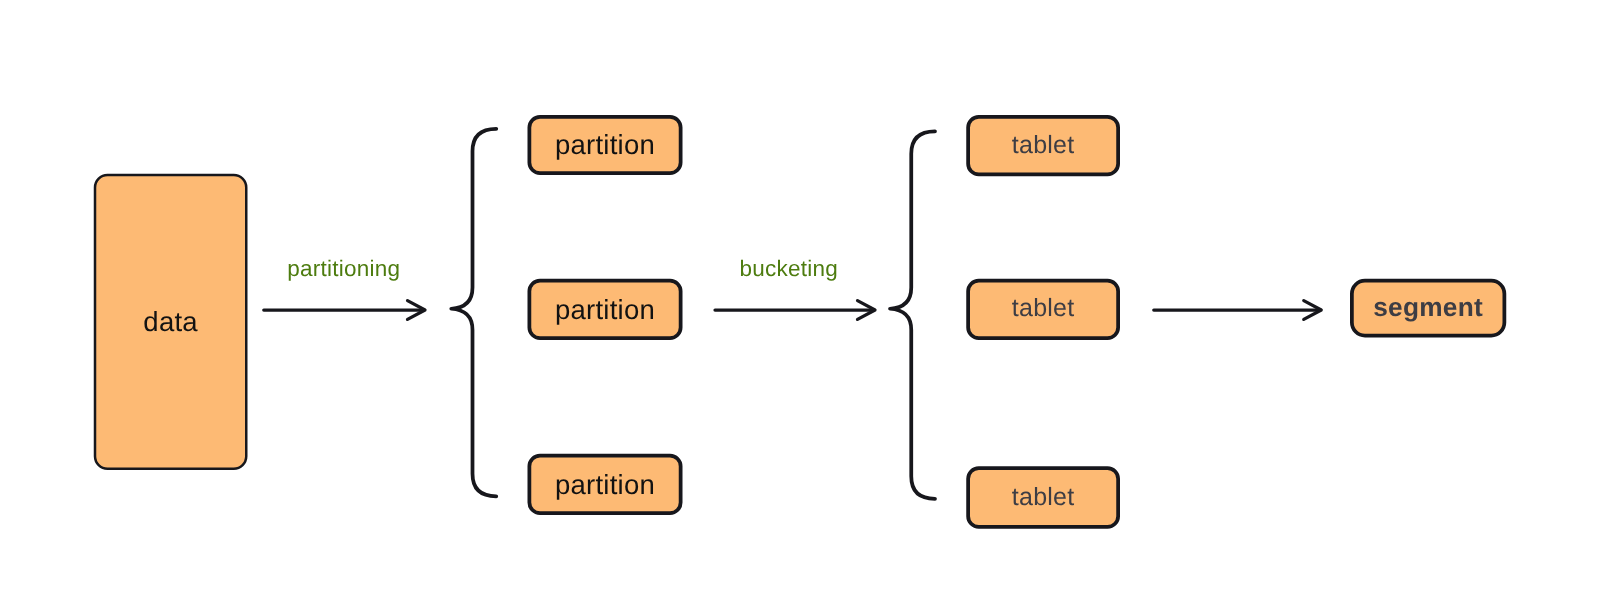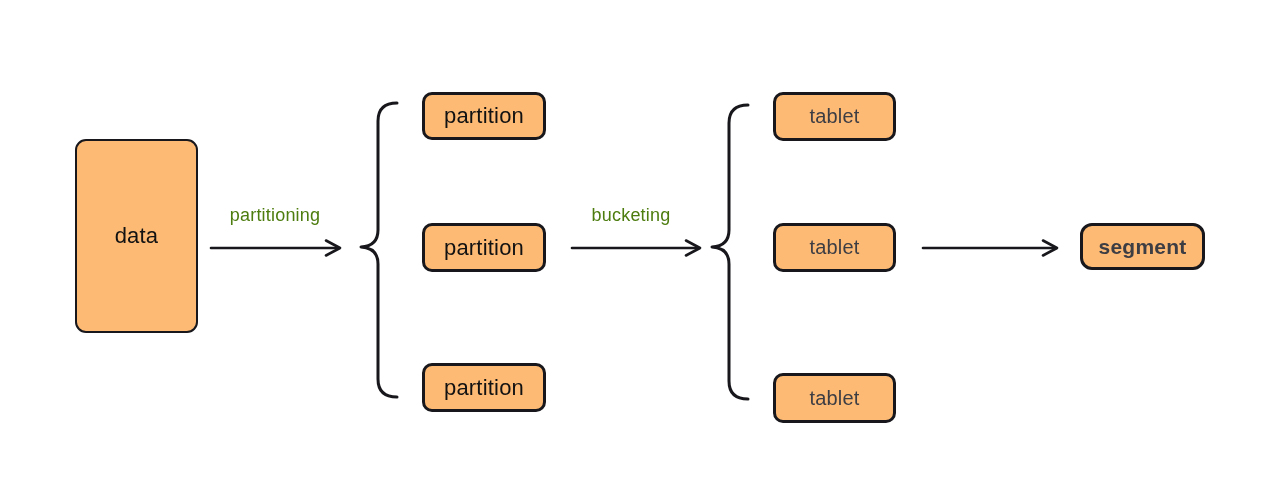--- a/index.html
+++ b/index.html
@@ -77,21 +77,21 @@
     </g>
 
     <path d="M 748 105 Q 729 105 729 123 L 729 230 Q 729 246 712 247 Q 729 248 729 264 L 729 381 Q 729 399 748 399" stroke="#17171c" stroke-width="3" fill="none" stroke-linecap="round" stroke-linejoin="round"></path>
 
     <g stroke="#17171c" stroke-width="2.6" fill="none" stroke-linecap="round" stroke-linejoin="round">
       <line x1="923" y1="248" x2="1054" y2="248"></line>
       <path d="M 1043 240.5 L 1057 248 L 1043 255.5"></path>
     </g>
   </svg>
 
-  <div class="node big" style="left:75px; top:139px; width:123px; height:194px;">data</div>
+  <div class="node big" style="left:75px; top:139px; width:123px; height:237px;">data</div>
 
   <div class="edge-label" style="left:275px; top:205px;">partitioning</div>
 
   <div class="node" style="left:422px; top:92px; width:124px; height:48px;">partition</div>
   <div class="node" style="left:422px; top:223px; width:124px; height:49px;">partition</div>
   <div class="node" style="left:422px; top:363px; width:124px; height:49px;">partition</div>
 
   <div class="edge-label" style="left:631px; top:205px;">bucketing</div>
 
   <div class="node right-side" style="left:773px; top:92px; width:123px; height:49px;">tablet</div>

